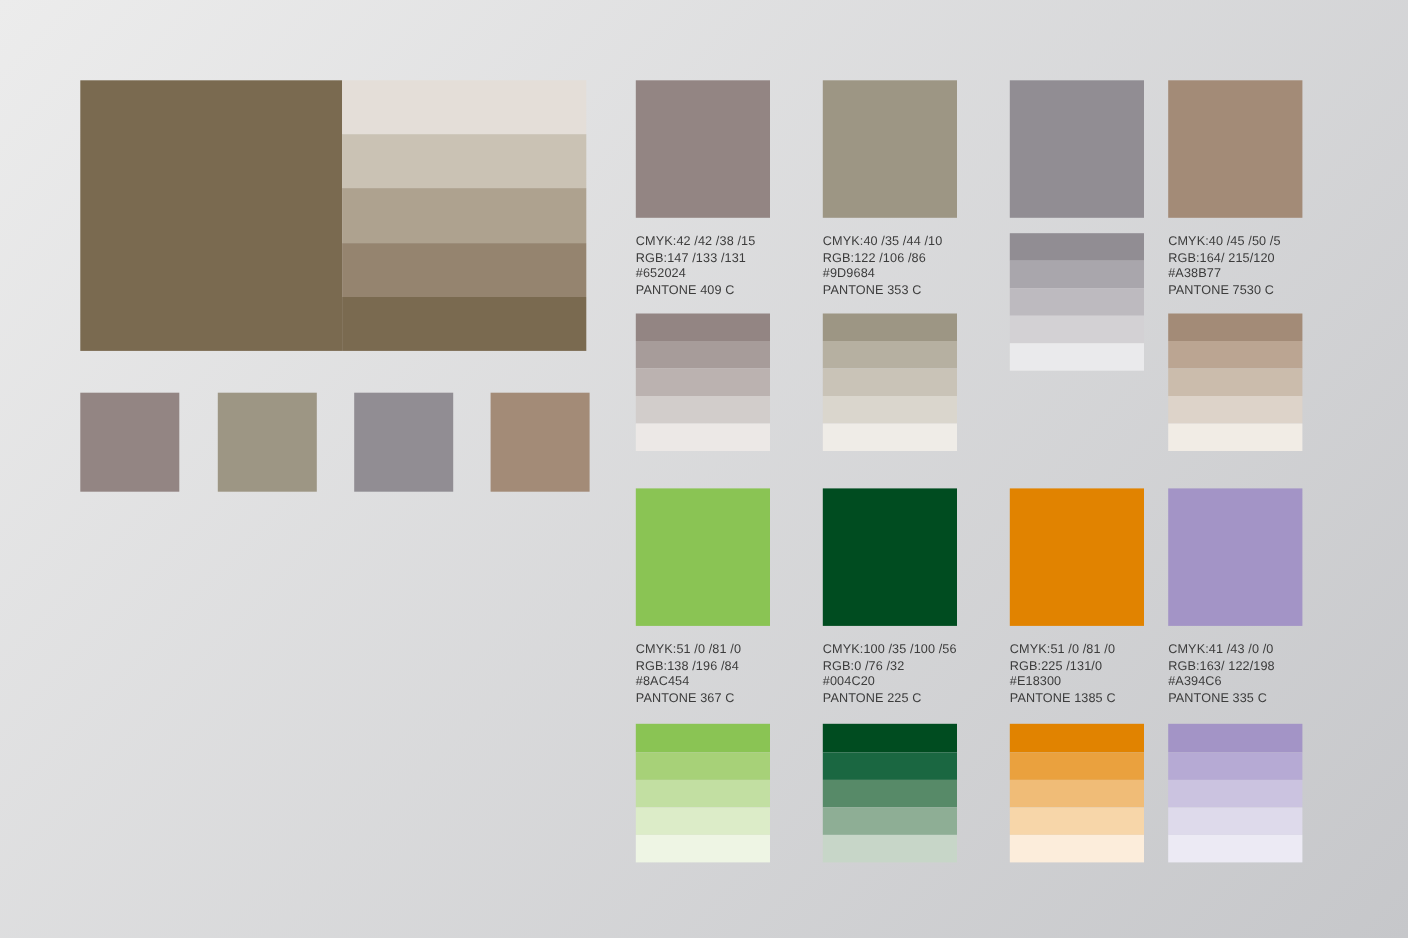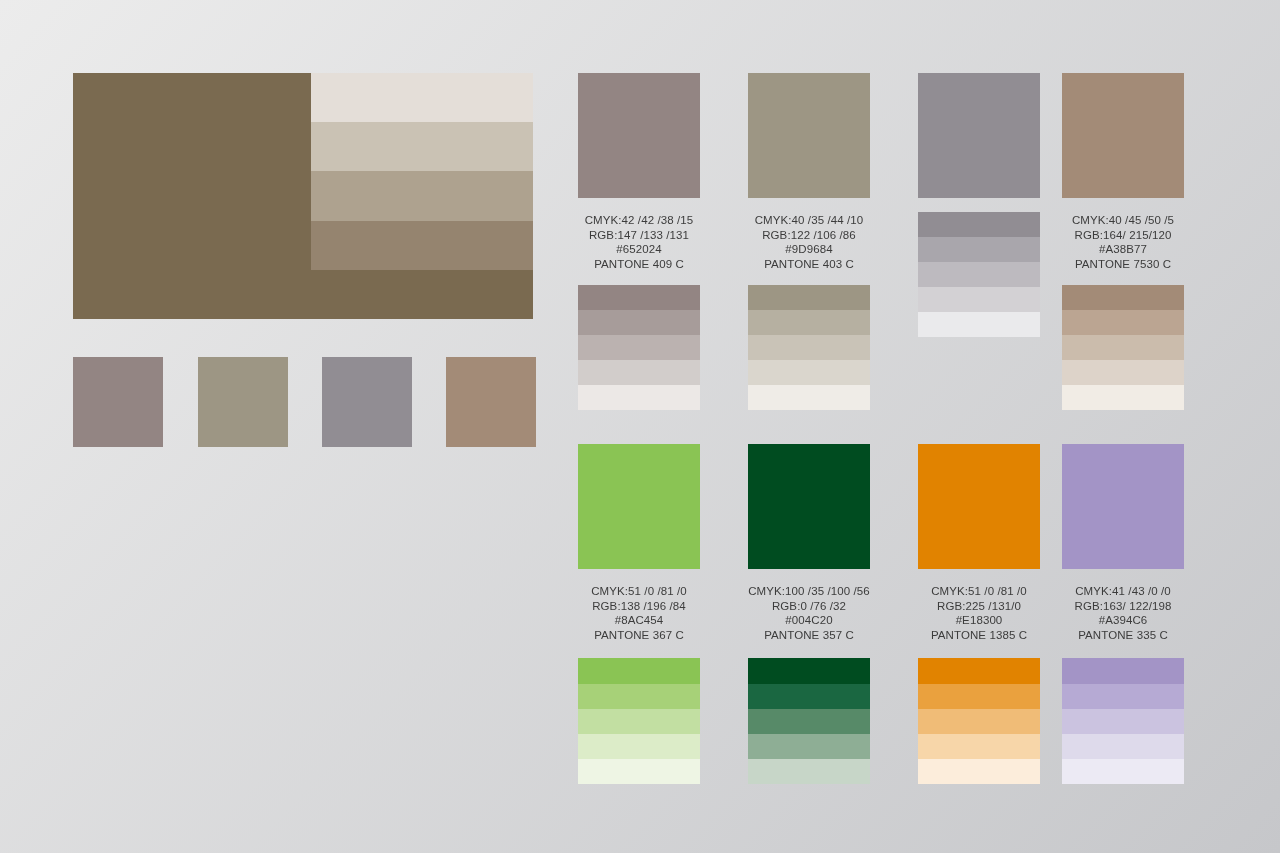--- a/index.html
+++ b/index.html
@@ -94,21 +94,20 @@
   .swatch-specs {
     margin-top: 15px;
     font-size: 11.5px;
     line-height: 14.6px;
     color: #3c3c3c;
     letter-spacing: 0.1px;
     white-space: nowrap;
   }
   .swatch-specs .spec-line {
     display: block;
-    text-align: center;
   }
   .tint-strip {
     margin-top: 14px;
     width: 122px;
     height: 125px;
     display: flex;
     flex-direction: column;
   }
   .tint-strip .tint-band {
     flex: 1 1 0;
@@ -159,21 +158,21 @@
           <div class="tint-band" style="background: rgb(210, 205, 203);"></div>
           <div class="tint-band" style="background: rgb(236, 232, 230);"></div>
         </div>
       </div>
       <div class="palette-col c1">
         <div class="swatch-main" style="background: rgb(157, 150, 132);"></div>
         <div class="swatch-specs">
           <span class="spec-line">CMYK:40 /35 /44 /10</span>
           <span class="spec-line">RGB:122 /106 /86</span>
           <span class="spec-line">#9D9684</span>
-          <span class="spec-line">PANTONE 403 C</span>
+          <span class="spec-line">PANTONE 353 C</span>
         </div>
         <div class="tint-strip">
           <div class="tint-band" style="background: rgb(157, 150, 132);"></div>
           <div class="tint-band" style="background: rgb(182, 176, 161);"></div>
           <div class="tint-band" style="background: rgb(201, 195, 183);"></div>
           <div class="tint-band" style="background: rgb(218, 214, 205);"></div>
           <div class="tint-band" style="background: rgb(239, 236, 231);"></div>
         </div>
       </div>
       <div class="palette-col c2">
@@ -220,21 +219,21 @@
           <div class="tint-band" style="background: rgb(220, 236, 200);"></div>
           <div class="tint-band" style="background: rgb(238, 245, 228);"></div>
         </div>
       </div>
       <div class="palette-col c1">
         <div class="swatch-main" style="background: rgb(0, 76, 32);"></div>
         <div class="swatch-specs">
           <span class="spec-line">CMYK:100 /35 /100 /56</span>
           <span class="spec-line">RGB:0 /76 /32</span>
           <span class="spec-line">#004C20</span>
-          <span class="spec-line">PANTONE 357 C</span>
+          <span class="spec-line">PANTONE 225 C</span>
         </div>
         <div class="tint-strip">
           <div class="tint-band" style="background: rgb(0, 76, 32);"></div>
           <div class="tint-band" style="background: rgb(26, 103, 65);"></div>
           <div class="tint-band" style="background: rgb(87, 138, 104);"></div>
           <div class="tint-band" style="background: rgb(142, 174, 149);"></div>
           <div class="tint-band" style="background: rgb(199, 214, 200);"></div>
         </div>
       </div>
       <div class="palette-col c2">

